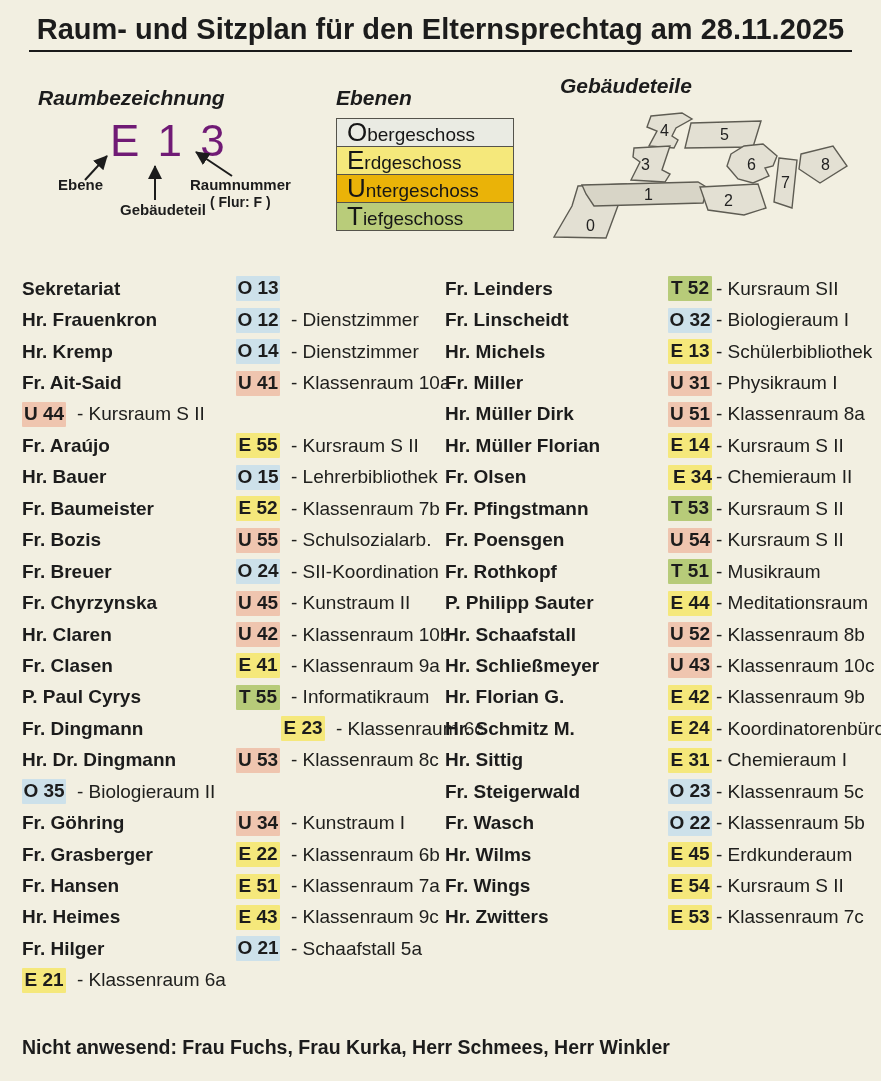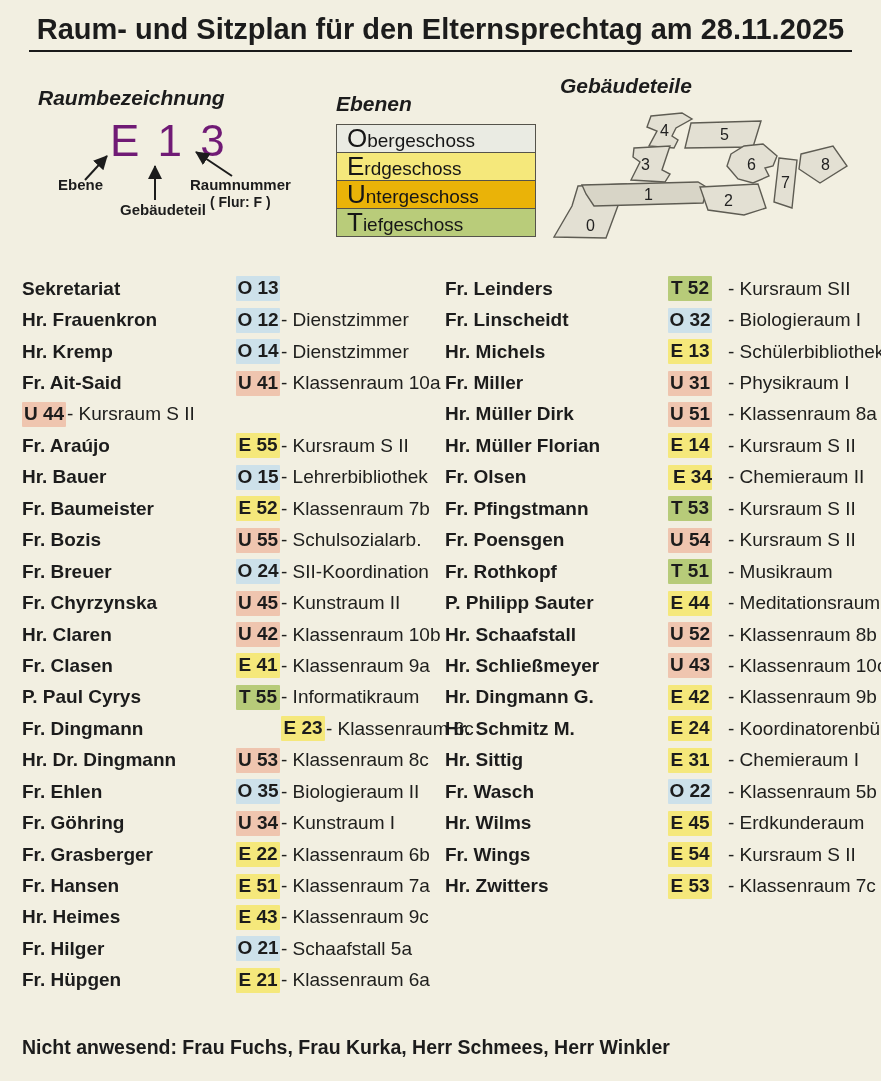--- a/index.html
+++ b/index.html
@@ -18,21 +18,21 @@
   .panel-heading { font-style:italic; font-weight:700; font-size:21px; }
   .rb-panel { position:absolute; left:38px; top:86px; width:282px; height:164px; }
   .rb-code { position:absolute; left:72px; top:30px; font-size:44px; font-weight:400; letter-spacing:3px; color:#701a75; }
   .rb-lbl { position:absolute; font-size:15px; font-weight:700; white-space:nowrap; }
   .rb-lbl-ebene { left:20px; top:90px; }
   .rb-lbl-geb   { left:82px; top:115px; }
   .rb-lbl-raum  { left:152px; top:90px; }
   .rb-lbl-flur  { left:172px; top:108px; font-size:14px; }
   .rb-arrows { position:absolute; left:0; top:0; width:282px; height:164px; }
   
-  .eb-panel { position:absolute; left:336px; top:92px; width:200px; }
+  .eb-panel { position:absolute; left:336px; top:86px; width:178px; }
   .eb-box { margin-top:8px; border:1.5px solid #55534b; background:#fff; }
   .eb-row { height:27px; line-height:27px; padding-left:10px; border-top:1px solid #55534b; overflow:hidden; }
   .eb-row:first-child { border-top:none; }
   .eb-label { display:block; font-size:19px; color:#161616; }
   .eb-label::first-letter { font-size:26px; }
   
   .gt-heading { position:absolute; left:560px; top:74px; width:320px; }
   .gt-map { position:absolute; left:548px; top:86px; width:315px; height:164px; }
   .gt-map polygon { fill:#e3e0d3; stroke:#5e5c53; stroke-width:1.4; }
   .gt-map .darker { fill:#d8d5c7; }
@@ -50,22 +50,22 @@
     flex:1 1 auto; min-width:6px; height:100%;
     background-image:radial-gradient(circle, #242424 1.35px, rgba(0,0,0,0) 1.6px);
     background-size:6.5px 11px; background-repeat:repeat-x; background-position:1px 15px;
     margin-left:2px;
   }
   .chip {
     width:44px; min-width:44px; text-align:center; font-weight:700; font-size:19px;
     padding:1px 0 2px; border-radius:1px; white-space:nowrap;
   }
   .desc { font-size:19px; white-space:nowrap; color:#20201e; }
-  .col-left  .desc { margin-left:1px; }
-  .col-right .desc { margin-left:16px; }
+  .col-left  .desc { margin-left:11px; }
+  .col-right .desc { margin-left:4px; }
   
   .footer { position:absolute; left:22px; top:1036px; font-size:19.5px; font-weight:700; }
 </style>
 </head>
 <body>
 
 <div class="page">
 
   <div class="title-wrap">
     <span class="title">Raum- und Sitzplan für den Elternsprechtag am 28.11.2025</span>
@@ -248,24 +248,20 @@
       </div>
       <div class="row">
         <span class="nl">
           <span class="pname">Hr. Dr. Dingmann</span>
           <span class="leader"></span>
         </span>
         <span class="chip" style="background: rgb(239, 197, 175);">U 53</span>
         <span class="desc">- Klassenraum 8c</span>
       </div>
       <div class="row">
-        <span class="nl">
-          <span class="pname">Fr. Ehlen</span>
-          <span class="leader"></span>
-        </span>
         <span class="chip" style="background: rgb(205, 225, 234);">O 35</span>
         <span class="desc">- Biologieraum II</span>
       </div>
       <div class="row">
         <span class="nl">
           <span class="pname">Fr. Göhring</span>
           <span class="leader"></span>
         </span>
         <span class="chip" style="background: rgb(239, 197, 175);">U 34</span>
         <span class="desc">- Kunstraum I</span>
@@ -296,24 +292,20 @@
       </div>
       <div class="row">
         <span class="nl">
           <span class="pname">Fr. Hilger</span>
           <span class="leader"></span>
         </span>
         <span class="chip" style="background: rgb(205, 225, 234);">O 21</span>
         <span class="desc">- Schaafstall 5a</span>
       </div>
       <div class="row">
-        <span class="nl">
-          <span class="pname">Fr. Hüpgen</span>
-          <span class="leader"></span>
-        </span>
         <span class="chip" style="background: rgb(245, 232, 123);">E 21</span>
         <span class="desc">- Klassenraum 6a</span>
       </div>
     </div>
   <div class="col col-right" id="col-right">
       <div class="row">
         <span class="nl">
           <span class="pname">Fr. Leinders</span>
           <span class="leader"></span>
         </span>
@@ -411,21 +403,21 @@
       <div class="row">
         <span class="nl">
           <span class="pname">Hr. Schließmeyer</span>
           <span class="leader"></span>
         </span>
         <span class="chip" style="background: rgb(239, 197, 175);">U 43</span>
         <span class="desc">- Klassenraum 10c</span>
       </div>
       <div class="row">
         <span class="nl">
-          <span class="pname">Hr. Dingmann G.</span>
+          <span class="pname">Hr. Florian G.</span>
           <span class="leader"></span>
         </span>
         <span class="chip" style="background: rgb(245, 232, 123);">E 42</span>
         <span class="desc">- Klassenraum 9b</span>
       </div>
       <div class="row">
         <span class="nl">
           <span class="pname">Hr. Schmitz M.</span>
           <span class="leader"></span>
         </span>
@@ -435,20 +427,28 @@
       <div class="row">
         <span class="nl">
           <span class="pname">Hr. Sittig</span>
           <span class="leader"></span>
         </span>
         <span class="chip" style="background: rgb(245, 232, 123);">E 31</span>
         <span class="desc">- Chemieraum I</span>
       </div>
       <div class="row">
         <span class="nl">
+          <span class="pname">Fr. Steigerwald</span>
+          <span class="leader"></span>
+        </span>
+        <span class="chip" style="background: rgb(205, 225, 234);">O 23</span>
+        <span class="desc">- Klassenraum 5c</span>
+      </div>
+      <div class="row">
+        <span class="nl">
           <span class="pname">Fr. Wasch</span>
           <span class="leader"></span>
         </span>
         <span class="chip" style="background: rgb(205, 225, 234);">O 22</span>
         <span class="desc">- Klassenraum 5b</span>
       </div>
       <div class="row">
         <span class="nl">
           <span class="pname">Hr. Wilms</span>
           <span class="leader"></span>

